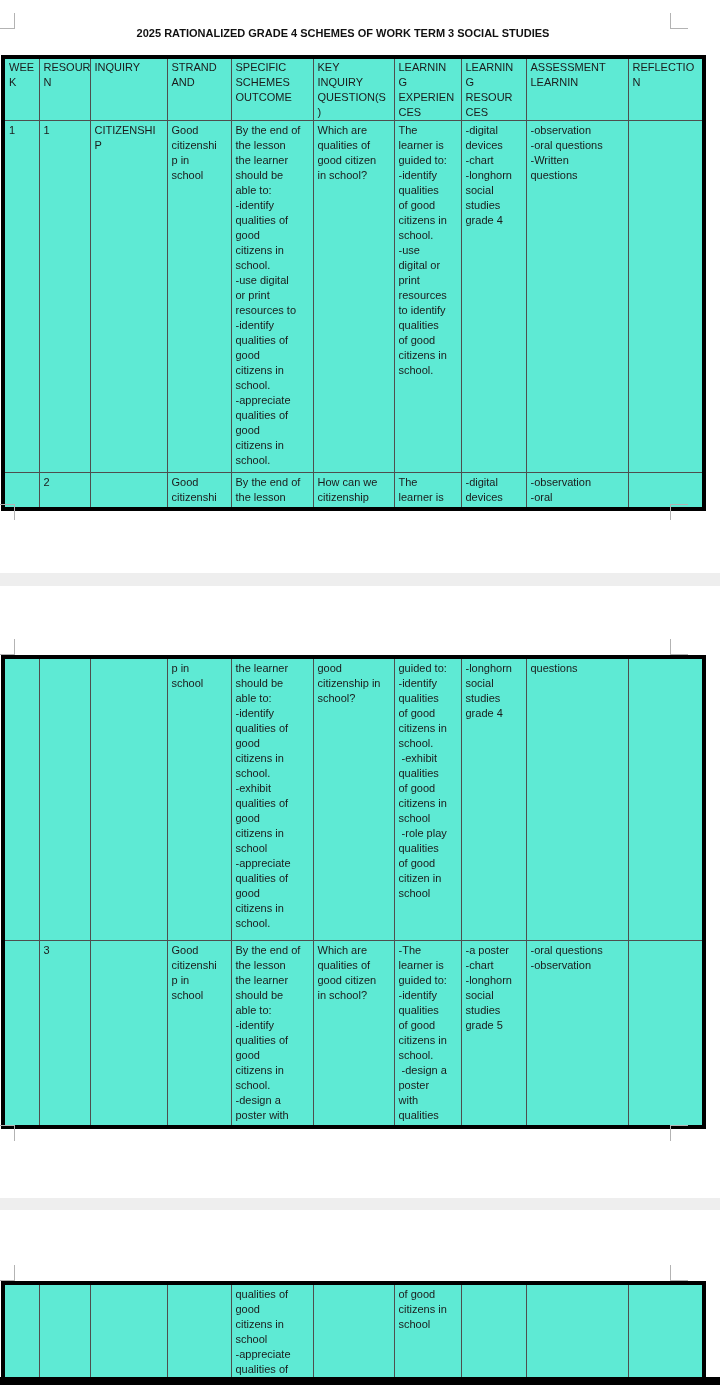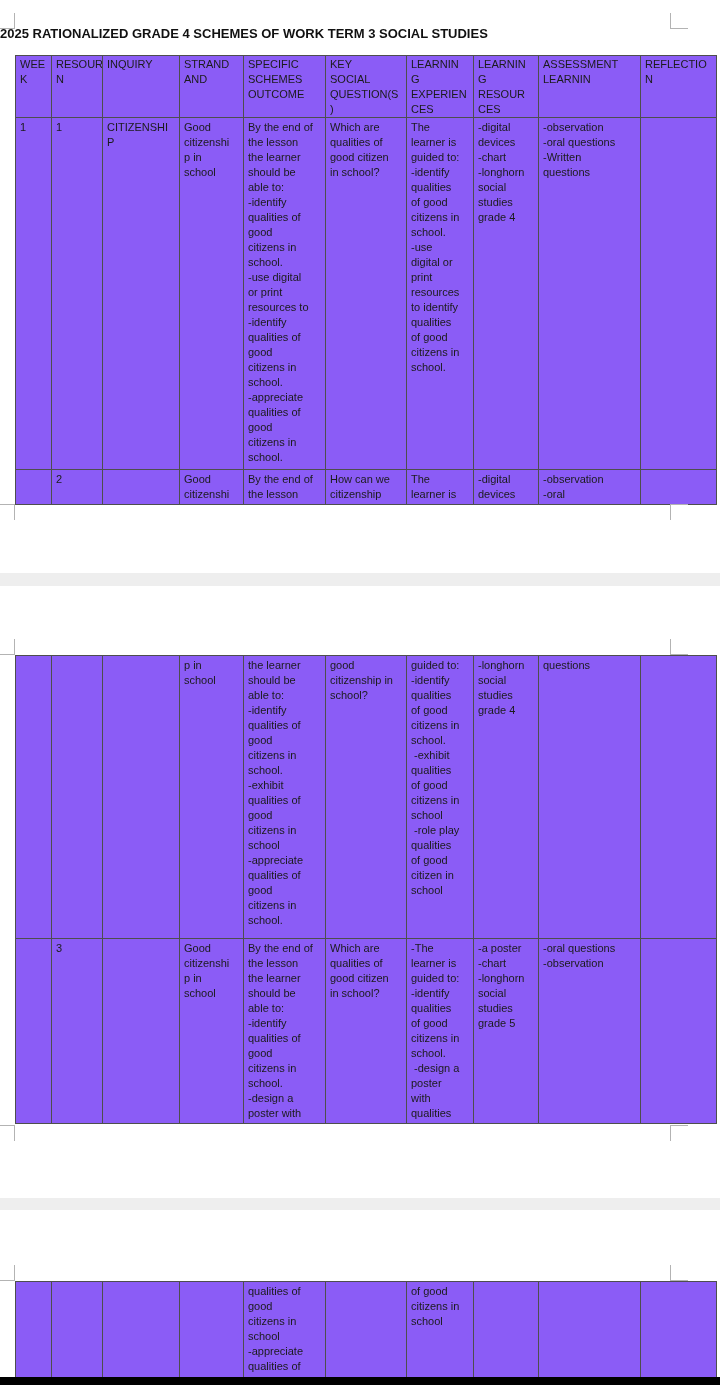--- a/index.html
+++ b/index.html
@@ -12,29 +12,29 @@
   }
   .page { position: relative; background: #ffffff; overflow: hidden; }
   #page1 { height: 573px; }
   #page2 { height: 612px; }
   #page3 { height: 175px; }
   .band { height: 13px; background: #eeeeee; }
   #band2 { height: 12px; }
 
   .doc-title {
     position: absolute; top: 26px; left: 0; width: 686px;
-    font-size: 13px; font-weight: bold;
+    text-align: center; font-size: 11px; font-weight: bold;
     line-height: 15px; color: #111111; white-space: nowrap;
   }
 
   .doc-table {
-    position: absolute; left: 15px;
+    position: absolute; left: 1px;
     border-collapse: collapse; table-layout: fixed;
-    width: 702px; background: #8b5cf6;
-    border: 1px solid #000000;
+    width: 702px; background: #5eead4;
+    border: 4px solid #000000;
   }
   #table1 { top: 55px; }
   #table2 { top: 69px; }
   #table3 { top: 71px; }
   .doc-table th, .doc-table td {
     border: 1px solid #4e4e4e;
     vertical-align: top; text-align: left;
     font-size: 11px; line-height: 15px;
     white-space: pre-wrap; overflow: hidden;
     color: #1b1b1b;
@@ -87,21 +87,21 @@
 K</th>
       <th>RESOUR
 N</th>
       <th>INQUIRY</th>
       <th>STRAND
 AND</th>
       <th>SPECIFIC
 SCHEMES
 OUTCOME</th>
       <th>KEY
-SOCIAL
+INQUIRY
 QUESTION(S
 )</th>
       <th>LEARNIN
 G
 EXPERIEN
 CES</th>
       <th>LEARNIN
 G
 RESOUR
 CES</th>

